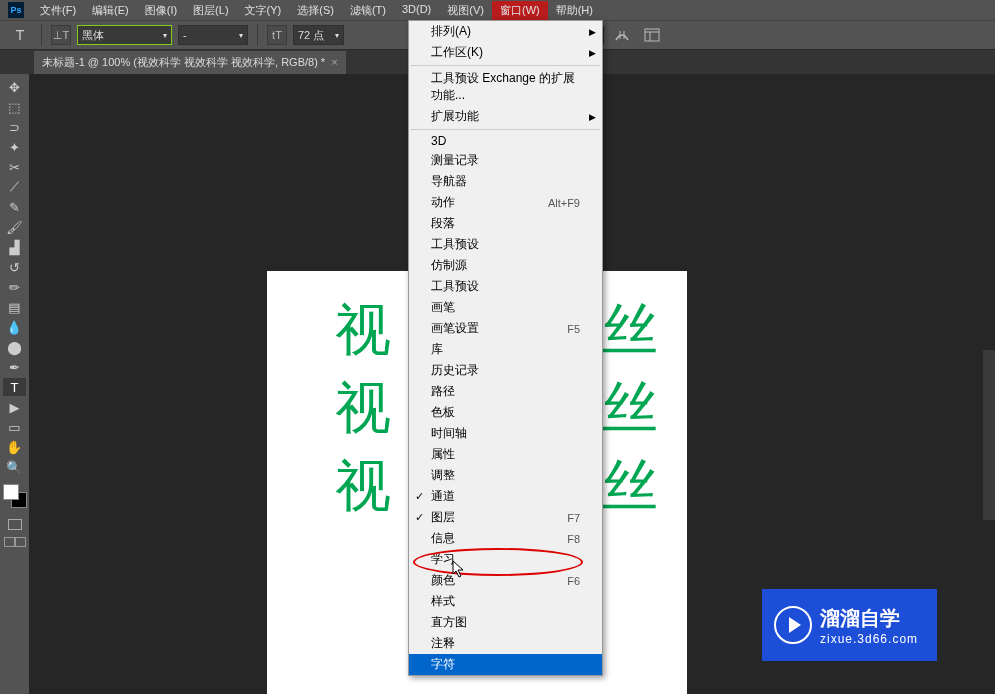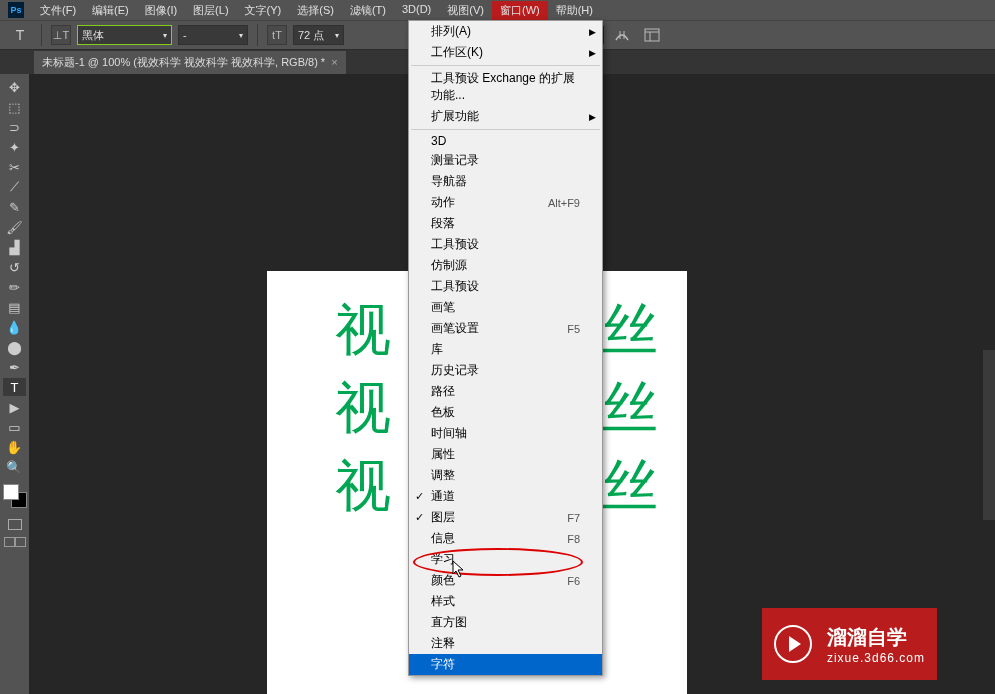--- a/index.html
+++ b/index.html
@@ -50,21 +50,21 @@
     .dropdown .dd-item { padding: 2px 22px 2px 22px; display: flex; align-items: center; position: relative; cursor: default; }
     .dropdown .dd-item.highlighted { background: #0066cc; color: #fff; }
     .dropdown .dd-item .shortcut { margin-left: auto; color: #555; font-size: 11px; }
     .dropdown .dd-item .submenu-arrow { position: absolute; right: 6px; font-size: 9px; }
     .dropdown .dd-item .check { position: absolute; left: 6px; font-size: 11px; }
     .dropdown .dd-sep { height: 1px; background: #ccc; margin: 2px 2px; }
     
     .red-circle { position: absolute; left: 413px; top: 548px; width: 170px; height: 28px; border: 2px solid #d00; border-radius: 50%; z-index: 101; pointer-events: none; }
     .cursor { position: absolute; left: 452px; top: 560px; z-index: 102; pointer-events: none; }
     
-    .watermark { position: absolute; right: 58px; bottom: 14px; width: 175px; height: 72px; background: #b91c1c; display: flex; align-items: center; justify-content: space-between; gap: 8px; padding: 0 12px; }
+    .watermark { position: absolute; right: 58px; bottom: 33px; width: 175px; height: 72px; background: #1d4ed8; display: flex; align-items: center; justify-content: flex-start; gap: 8px; padding: 0 12px; }
     .watermark .play { width: 38px; height: 38px; border: 2px solid #fff; border-radius: 50%; display: flex; align-items: center; justify-content: center; }
     .watermark .play-tri { width: 0; height: 0; border-left: 12px solid #fff; border-top: 8px solid transparent; border-bottom: 8px solid transparent; margin-left: 3px; }
     .watermark .wm-text { color: #fff; display: flex; flex-direction: column; }
     .watermark .wm-title { font-size: 20px; font-weight: bold; }
     .watermark .wm-sub { font-size: 12px; letter-spacing: 1px; }
     
     .right-panel-hint { position: absolute; right: 0; top: 350px; width: 12px; height: 170px; background: #3a3a3a; }
   </style>
 </head>
 <body>

